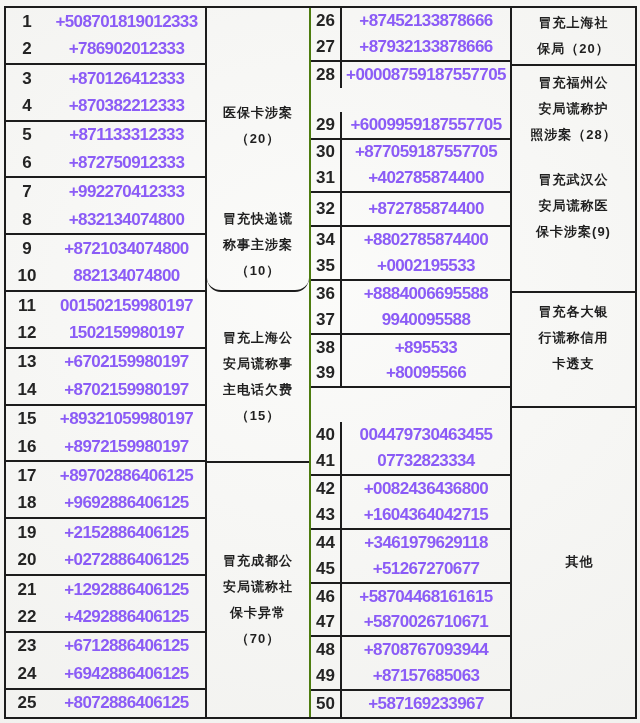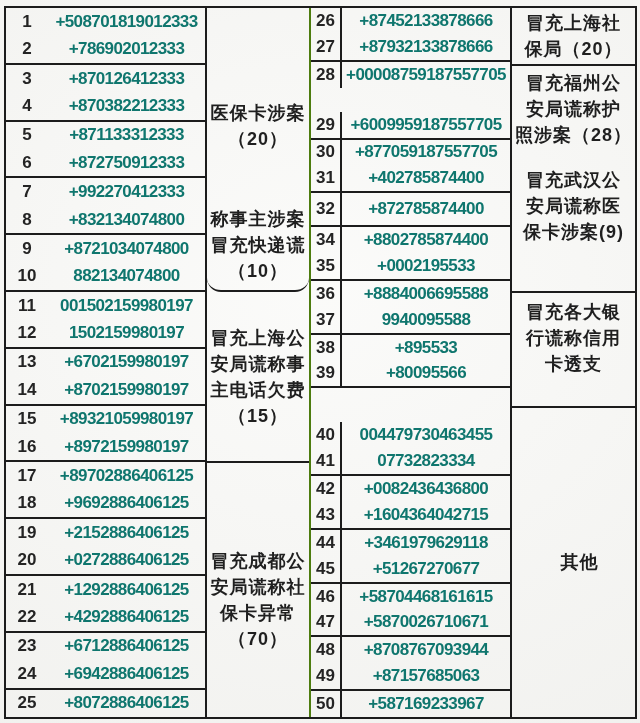--- a/index.html
+++ b/index.html
@@ -30,30 +30,30 @@
   .row{flex:1;display:flex;align-items:stretch;min-height:0;}
   .idx{
     display:flex;align-items:center;justify-content:center;
     font-weight:700;font-size:17px;color:#242424;
   }
   .left .idx{width:42px;}
   .right .idx{width:29px;border-right:2px solid #1c1c1c;}
   .num{
     flex:1;display:flex;align-items:center;justify-content:center;
     font-weight:700;font-size:17px;letter-spacing:-0.6px;
-    white-space:nowrap;color:#0f766e;
+    white-space:nowrap;color:#8b5cf6;
   }
   .cat-col{display:flex;flex-direction:column;border-left:2px solid #1c1c1c;}
   .cat-col.left-cat{width:102px;}
   .cat-col.right-cat{flex:1;}
   .cat-cell{position:relative;border-bottom:2px solid #1c1c1c;min-height:0;}
   .cat-cell.last{border-bottom:none;}
   .lbl{
     position:absolute;left:0;right:0;transform:translateY(-50%);
-    text-align:center;font-weight:700;font-size:18px;line-height:26px;
+    text-align:center;font-weight:700;font-size:13px;line-height:26px;
     letter-spacing:1px;color:#1f1f1f;
   }
 </style>
 </head>
 <body>
 
 <div class="photo-wash"></div>
 
 <div class="scam-table">
   <div class="num-col left">
@@ -184,22 +184,22 @@
         </div>
       </div>
     </div>
   <div class="cat-col left-cat">
       <div class="cat-cell" style="flex-grow: 10; border-radius: 14px;">
         <div class="lbl" style="top: 42%;">
           <div>医保卡涉案</div>
           <div>（20）</div>
         </div>
         <div class="lbl" style="top: 84%;">
+          <div>冒充快递谎</div>
           <div>称事主涉案</div>
-          <div>冒充快递谎</div>
           <div>（10）</div>
         </div>
       </div>
       <div class="cat-cell" style="flex-grow: 6;">
         <div class="lbl" style="top: 50%;">
           <div>冒充上海公</div>
           <div>安局谎称事</div>
           <div>主电话欠费</div>
           <div>（15）</div>
         </div>

